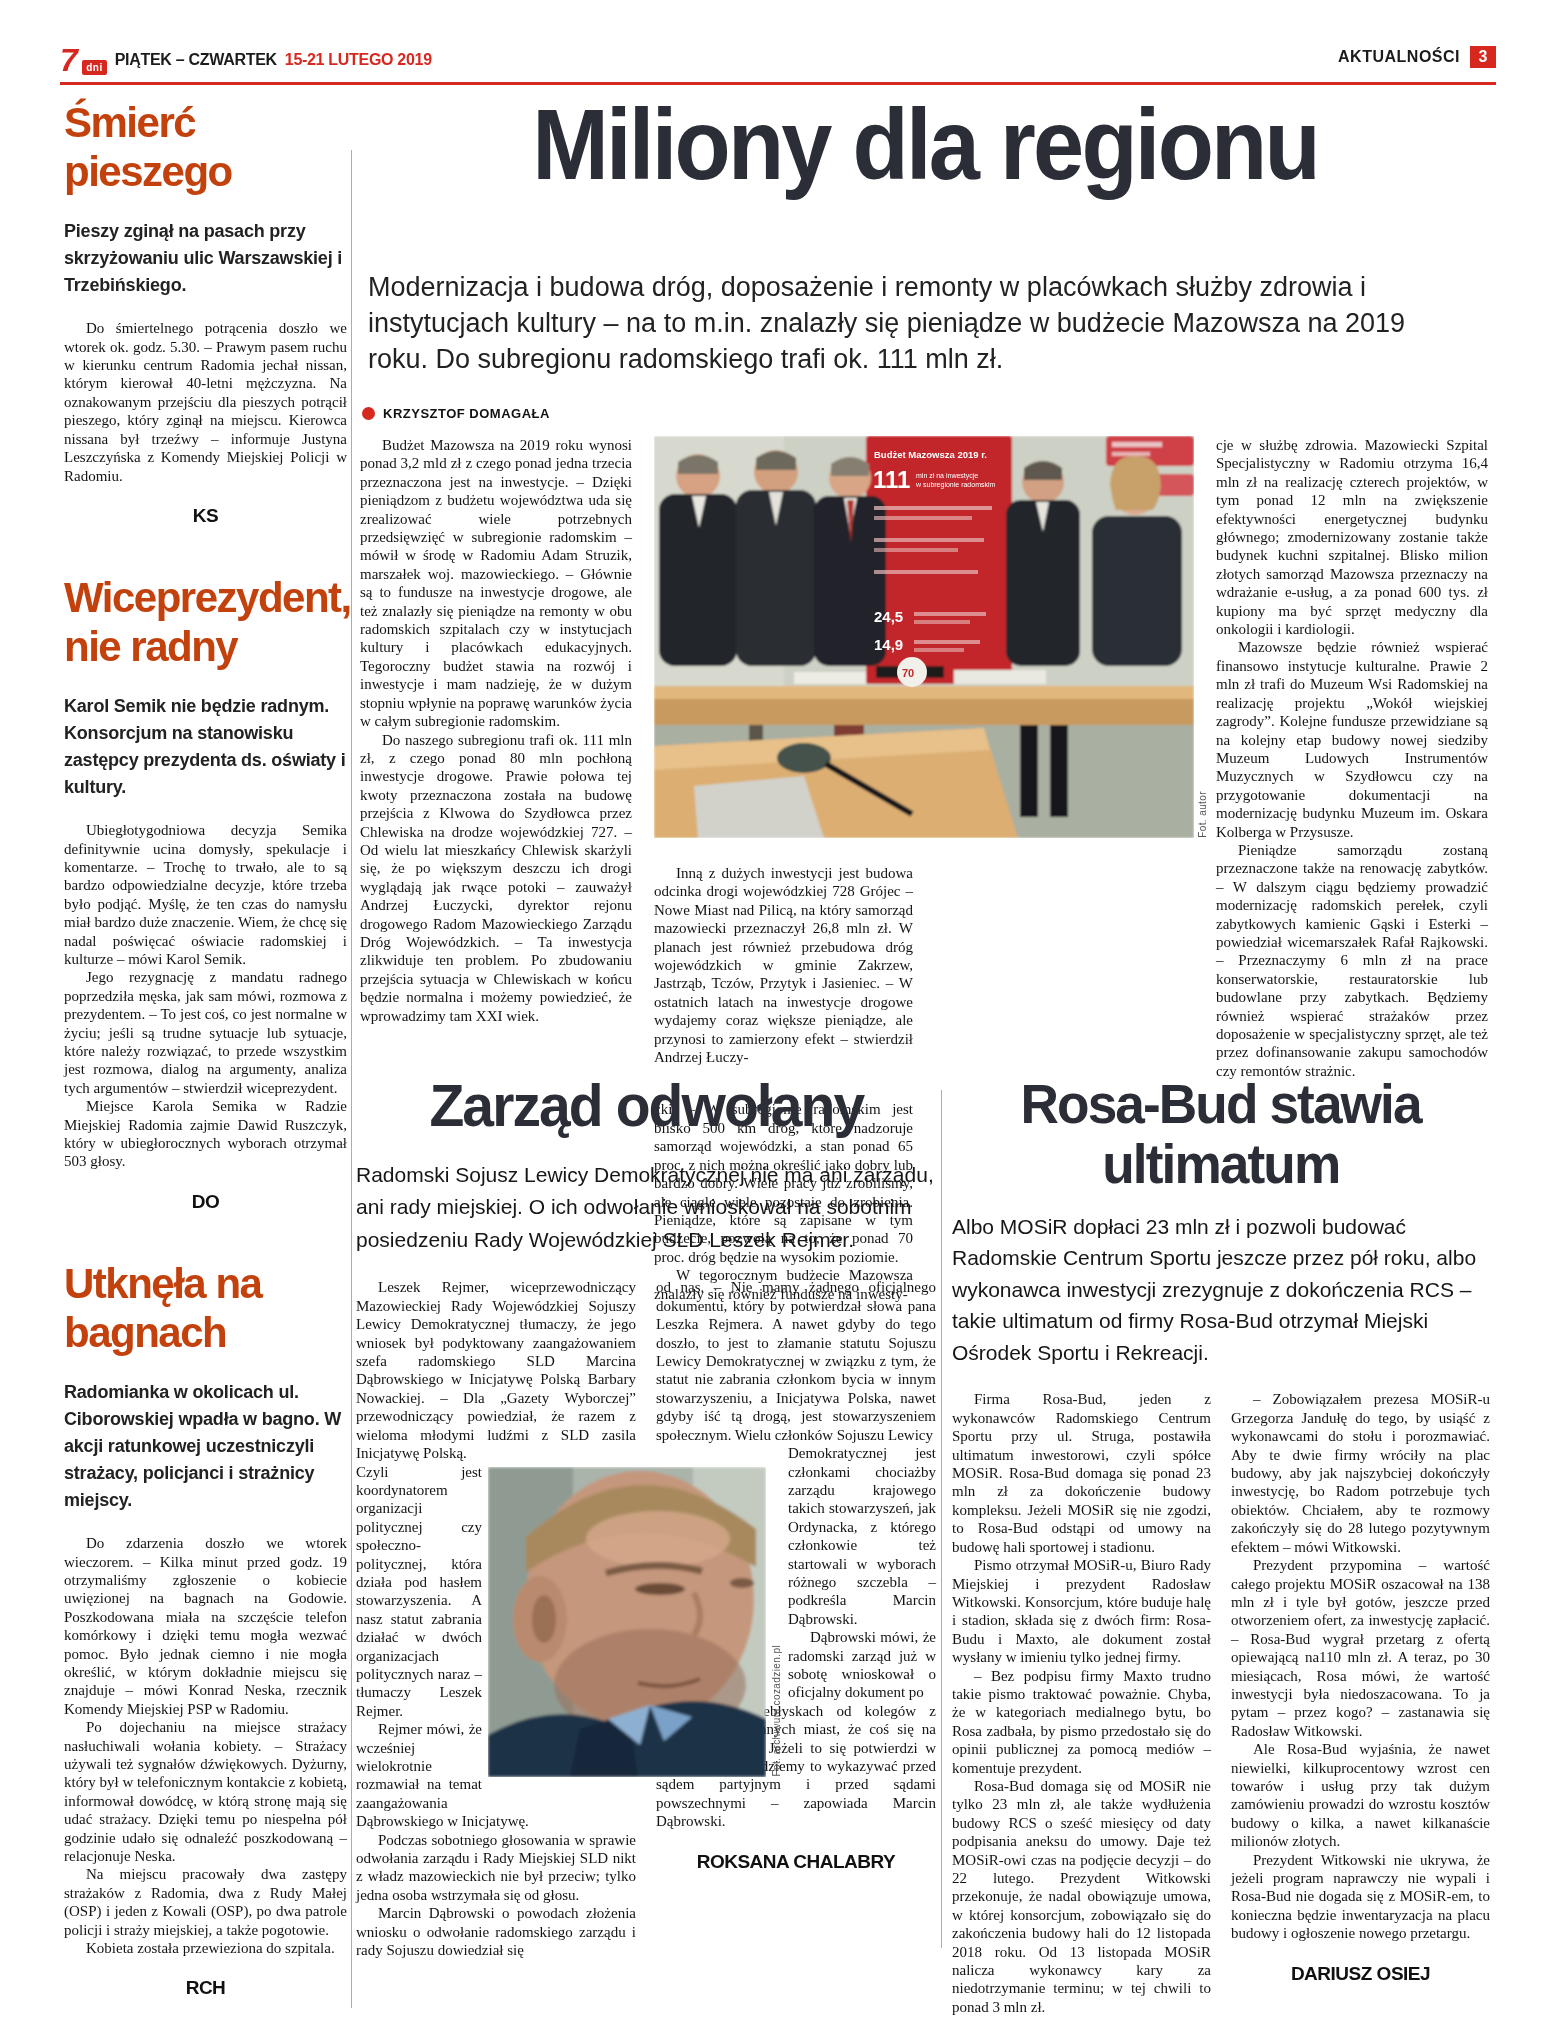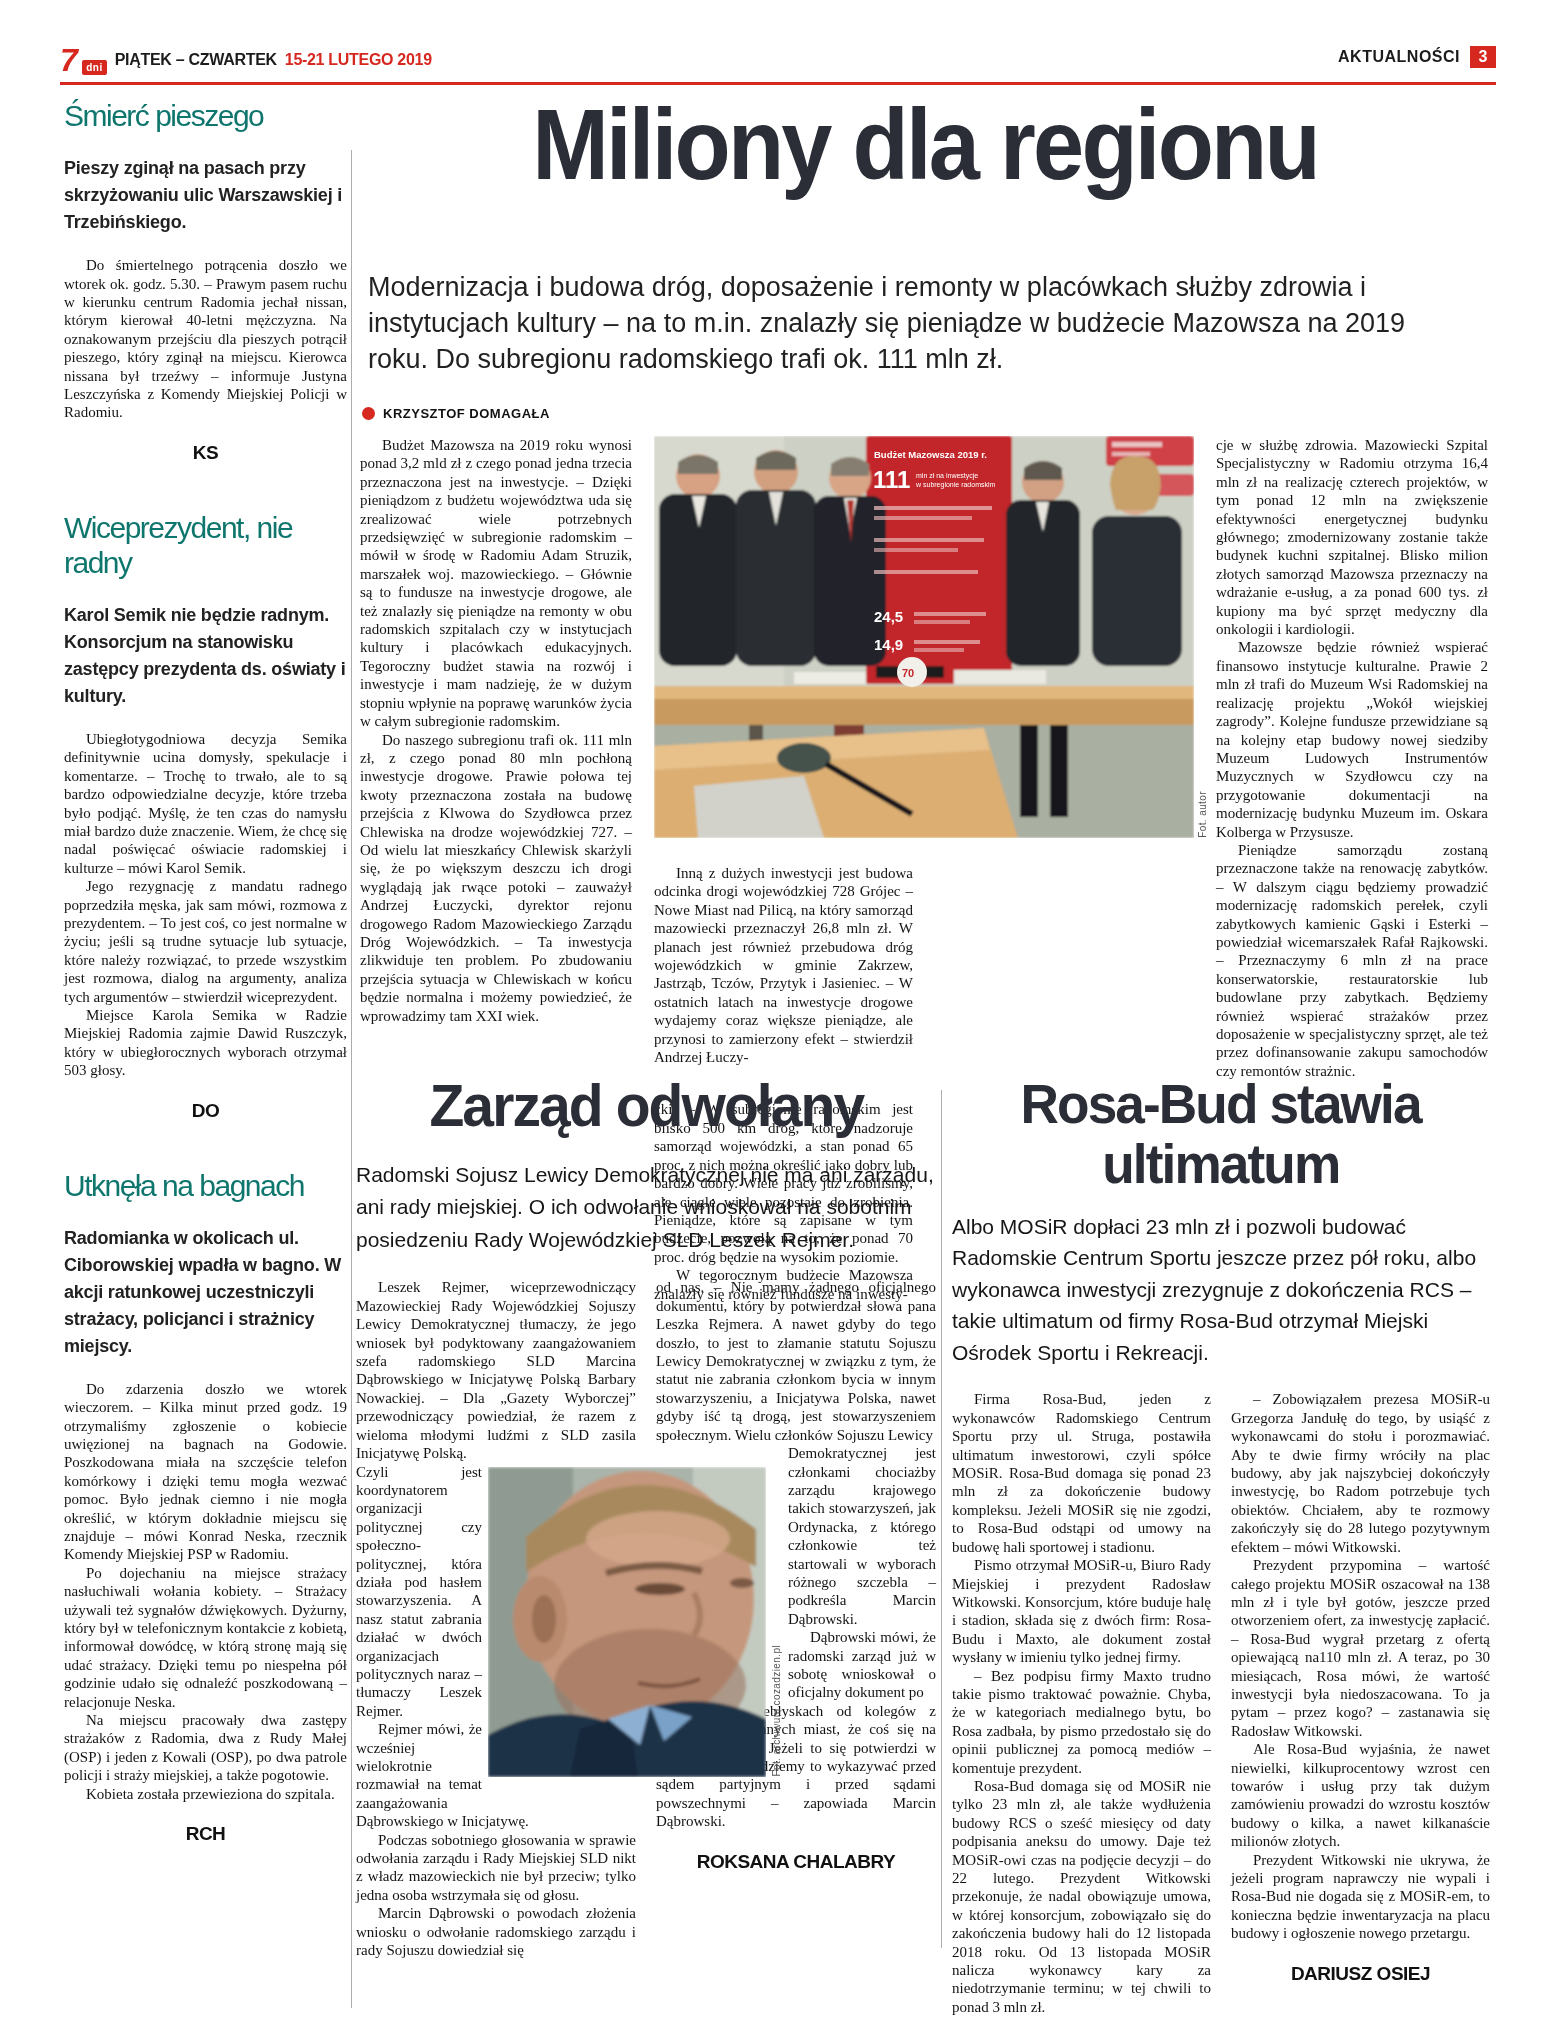--- a/index.html
+++ b/index.html
@@ -19,22 +19,22 @@
   .hdr-date { font-size:16px; font-weight:bold; color:#d7281f; letter-spacing:-0.3px; }
   .hdr-right { position:absolute; right:0; top:2px; display:flex; align-items:center; gap:10px; }
   .hdr-section { font-size:16px; font-weight:bold; color:#1b1b1b; letter-spacing:0.5px; }
   .pagebox { background:#d7281f; color:#fff; font-size:16px; font-weight:bold;
              width:26px; height:22px; display:flex; align-items:center; justify-content:center; }
   .redrule { position:absolute; left:60px; top:82px; width:1436px; height:3px; background:#d7281f; }
   
   .vdiv { position:absolute; width:1px; background:#a8adb2; }
   
   .sidebar { position:absolute; left:64px; top:98px; width:283px; }
-  .s-title { font-family:"Liberation Sans", sans-serif; font-weight:normal; font-size:30px;
-             line-height:1.17; color:#0f766e; letter-spacing:-1.5px; margin:0 0 22px 0; }
+  .s-title { font-family:"Liberation Sans", sans-serif; font-weight:bold; font-size:42px;
+             line-height:1.17; color:#c2410c; letter-spacing:-1.5px; margin:0 0 22px 0; }
   .s-lead  { font-family:"Liberation Sans", sans-serif; font-weight:bold; font-size:18px;
              line-height:1.5; color:#222; letter-spacing:-0.2px; margin:0 0 20px 0; }
   .bodytxt p { font-size:15px; line-height:18.4px; text-align:justify; margin:0;
                text-indent:22px; color:#131313; }
   .noind { text-indent:0 !important; }
   .sig { font-family:"Liberation Sans", sans-serif; font-weight:bold; font-size:19px;
          color:#111; text-align:center; letter-spacing:-0.5px; margin-top:20px; }
   .s-art { margin-bottom:46px; }
   
   .m-head { position:absolute; left:360px; top:92px; width:1130px; text-align:center; }

